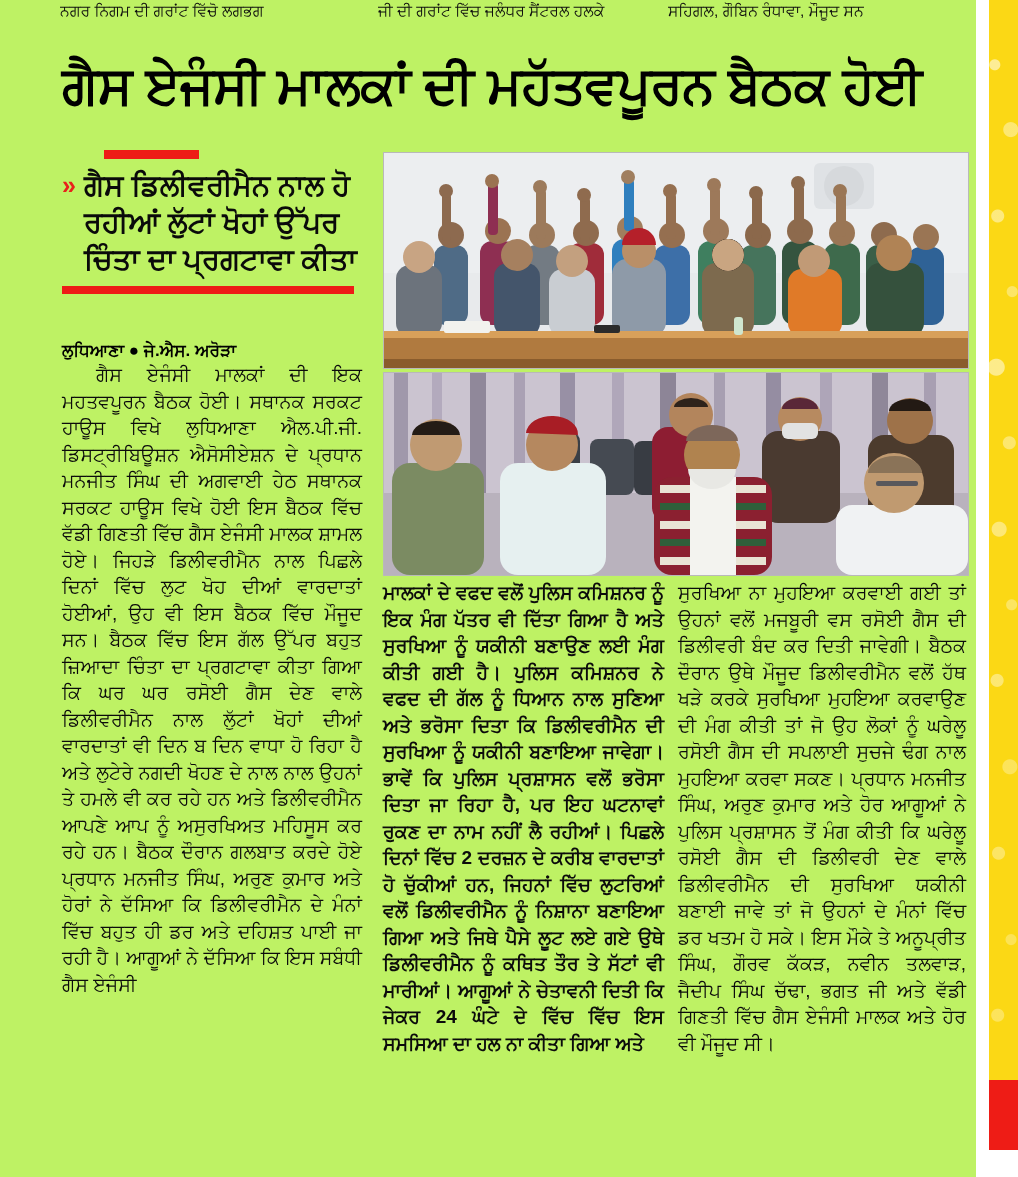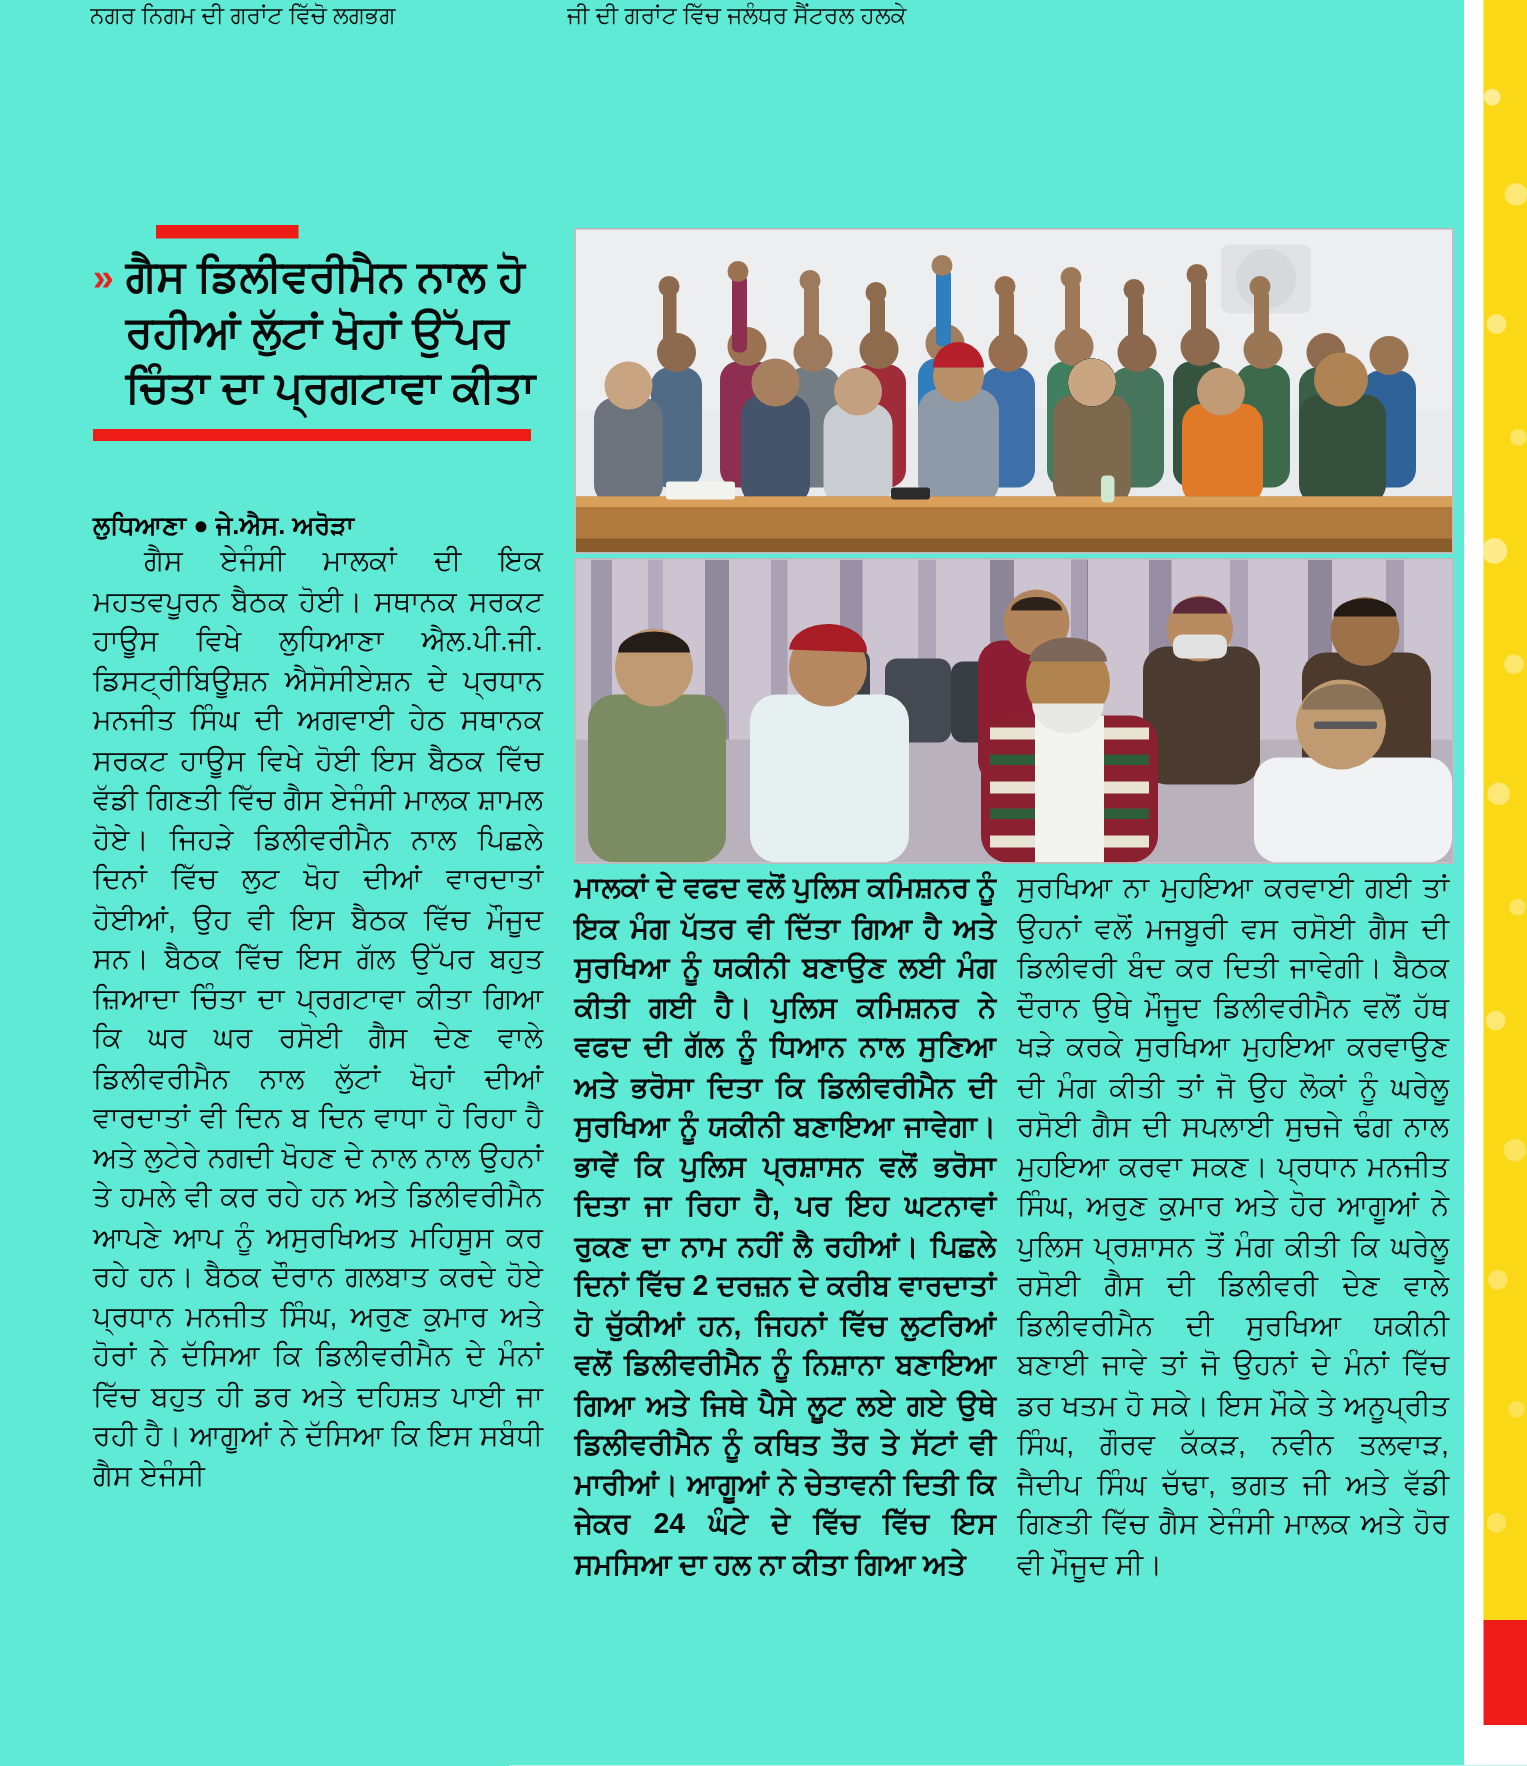--- a/index.html
+++ b/index.html
@@ -10,21 +10,21 @@
   }
   body {
     font-family: "Liberation Sans", "DejaVu Sans", sans-serif;
     color: #111111;
   }
 
   .page {
     position: relative;
     width: 1018px;
     height: 1177px;
-    background: #5eead4;
+    background: #bef264;
     overflow: hidden;
   }
 
   
   .rail {
     position: absolute;
     top: 0;
     right: 0;
     width: 42px;
     height: 100%;
@@ -214,22 +214,24 @@
 <div class="page">
 
   <div class="rail">
     <div class="rail-yellow"></div>
     <div class="rail-red"></div>
   </div>
 
   <div class="topstrip">
     <div class="frag frag-1">ਨਗਰ ਨਿਗਮ ਦੀ ਗਰਾਂਟ ਵਿੱਚੋ ਲਗਭਗ</div>
     <div class="frag frag-2">ਜੀ ਦੀ ਗਰਾਂਟ ਵਿੱਚ ਜਲੰਧਰ ਸੈਂਟਰਲ ਹਲਕੇ</div>
-  </div>
-
+    <div class="frag frag-3">ਸਹਿਗਲ, ਗੌਬਿਨ ਰੰਧਾਵਾ, ਮੌਜੂਦ ਸਨ</div>
+  </div>
+
+  <div class="headline">ਗੈਸ ਏਜੰਸੀ ਮਾਲਕਾਂ ਦੀ ਮਹੱਤਵਪੂਰਨ ਬੈਠਕ ਹੋਈ</div>
 
   <div class="kicker-wrap">
     <div class="kicker-topbar"></div>
     <div class="kicker-row">
       <div class="chevrons">»</div>
       <div class="kicker-text">ਗੈਸ ਡਿਲੀਵਰੀਮੈਨ ਨਾਲ ਹੋ ਰਹੀਆਂ ਲੁੱਟਾਂ ਖੋਹਾਂ ਉੱਪਰ ਚਿੰਤਾ ਦਾ ਪ੍ਰਗਟਾਵਾ ਕੀਤਾ</div>
     </div>
     <div class="kicker-botbar"></div>
   </div>
 

